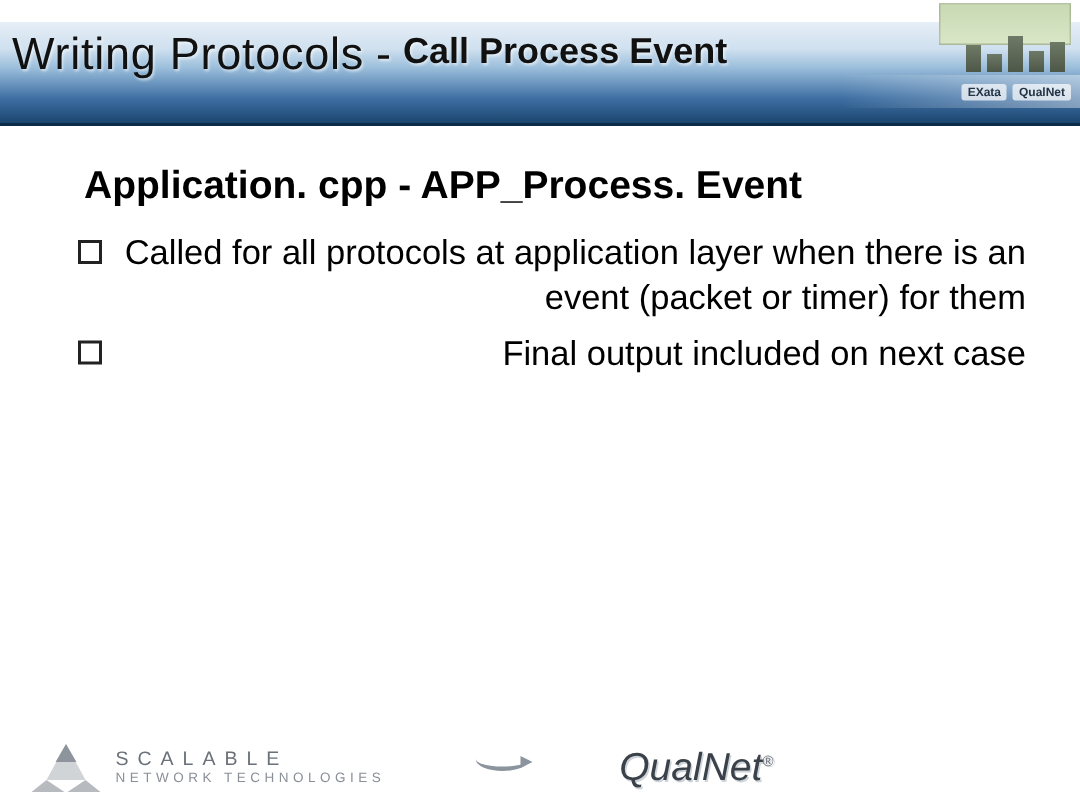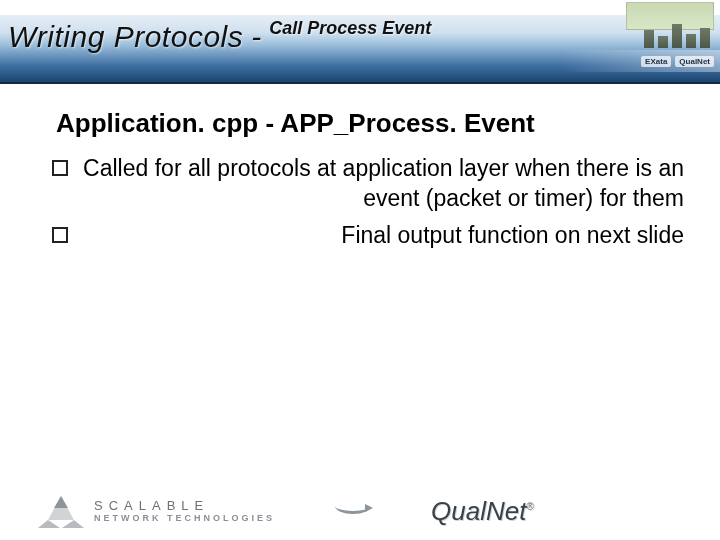--- a/index.html
+++ b/index.html
@@ -11,30 +11,29 @@
   .header {
     position: relative; width: 100%; height: 84px;
     background: linear-gradient(to bottom,
       #ffffff 0%, #ffffff 18%,
       #e6eef6 18%, #cfe0ef 40%,
       #9bbedb 55%, #3e6fa3 80%, #1b456f 100%);
     border-bottom: 2px solid #0d2c4a;
   }
   .header-title {
     position: absolute; left: 8px; top: 20px;
-    display: flex; align-items: flex-start; gap: 8px;
+    display: flex; align-items: center; gap: 8px;
     text-shadow: 1px 1px 2px rgba(255,255,255,.6);
-    font-style: italic;
   }
   .header-title .main {
     font-size: 30px; font-weight: 400; color: #111; letter-spacing: .5px;
   }
   .header-title .sep { font-size: 30px; color: #111; }
   .header-title .sub {
-    font-size: 18px; font-weight: 700; color: #111; position: relative; top: -2px;
+    font-size: 24px; font-weight: 700; color: #111; position: relative; top: -2px;
   }
   .corner-deco {
     position: absolute; right: 0; top: 0; width: 160px; height: 84px;
     pointer-events: none;
   }
   .corner-deco .sky {
     position: absolute; right: 6px; top: 2px; width: 88px; height: 28px;
     background: linear-gradient(#c9d9b3, #d8e6c6);
     border: 1px solid rgba(0,0,0,.15);
   }
@@ -71,28 +70,28 @@
     font-size: 23px; line-height: 1.32; color: #000;
     margin-bottom: 6px; position: relative; padding-left: 22px;
   }
   ul.bullets li::before {
     content: ""; position: absolute; left: 0; top: 7px;
     width: 12px; height: 12px; border: 2px solid #222; background: #fff;
   }
   .footer {
     position: absolute; left: 0; right: 0; bottom: 12px;
     display: flex; align-items: center; justify-content: flex-start;
-    gap: 60px; padding: 0 38px;
+    gap: 60px; padding: 0 21px;
   }
   .logo { display: flex; align-items: center; gap: 10px; color: #5a5f66; }
   .logo .mark { display: inline-flex; }
   .logo-scalable .mark svg { width: 46px; height: 34px; }
   .logo-scalable .txt { display: flex; flex-direction: column; line-height: 1; }
   .logo-scalable .txt .l1 { font-size: 13px; letter-spacing: 6px; font-weight: 300; color: #6b7178; }
-  .logo-scalable .txt .l2 { font-size: 9px; letter-spacing: 3px; font-weight: 700; color: #8a9098; margin-top: 2px; }
+  .logo-scalable .txt .l2 { font-size: 9px; letter-spacing: 3px; font-weight: 400; color: #8a9098; margin-top: 2px; }
   .logo-exata .txt { font-size: 26px; font-weight: 700; color: #474e56; }
   .logo-exata .reg { font-size: 10px; vertical-align: super; color: #6b7178; }
   .logo-exata .swoosh { position: relative; width: 36px; height: 18px; }
   .logo-exata .swoosh::before {
     content: ""; position: absolute; inset: 0;
     border-bottom: 3px solid #8c949e; border-radius: 0 0 40px 40px/0 0 18px 18px;
     transform: translateY(-6px);
   }
   .logo-exata .swoosh::after {
     content: ""; position: absolute; right: -2px; top: 2px;
@@ -127,21 +126,21 @@
       <span class="tag">EXata</span>
       <span class="tag">QualNet</span>
     </div>
   </div>
 </div>
 
 <div class="content">
   <div class="section-heading">Application. cpp - APP_Process. Event</div>
   <ul class="bullets">
     <li>Called for all protocols at application layer when there is an event (packet or timer) for them</li>
-    <li>Final output function on next slide</li>
+    <li>Final output included on next case</li>
   </ul>
 </div>
 
 <div class="footer">
   <div class="logo logo-scalable">
     <span class="mark">
       <svg viewBox="0 0 46 34">
         <g fill="#7c838c">
           <polygon points="23,2 10,26 36,26" opacity=".35"></polygon>
           <polygon points="10,26 0,34 22,34" opacity=".55"></polygon>

